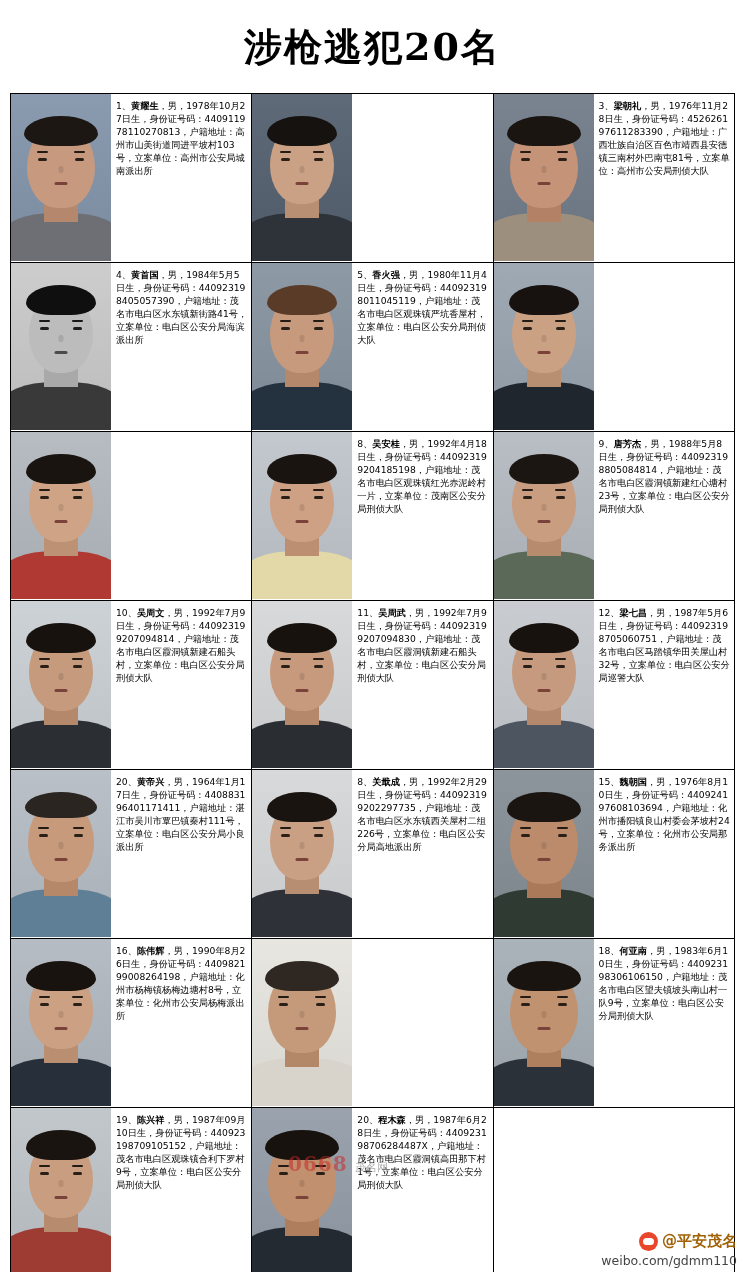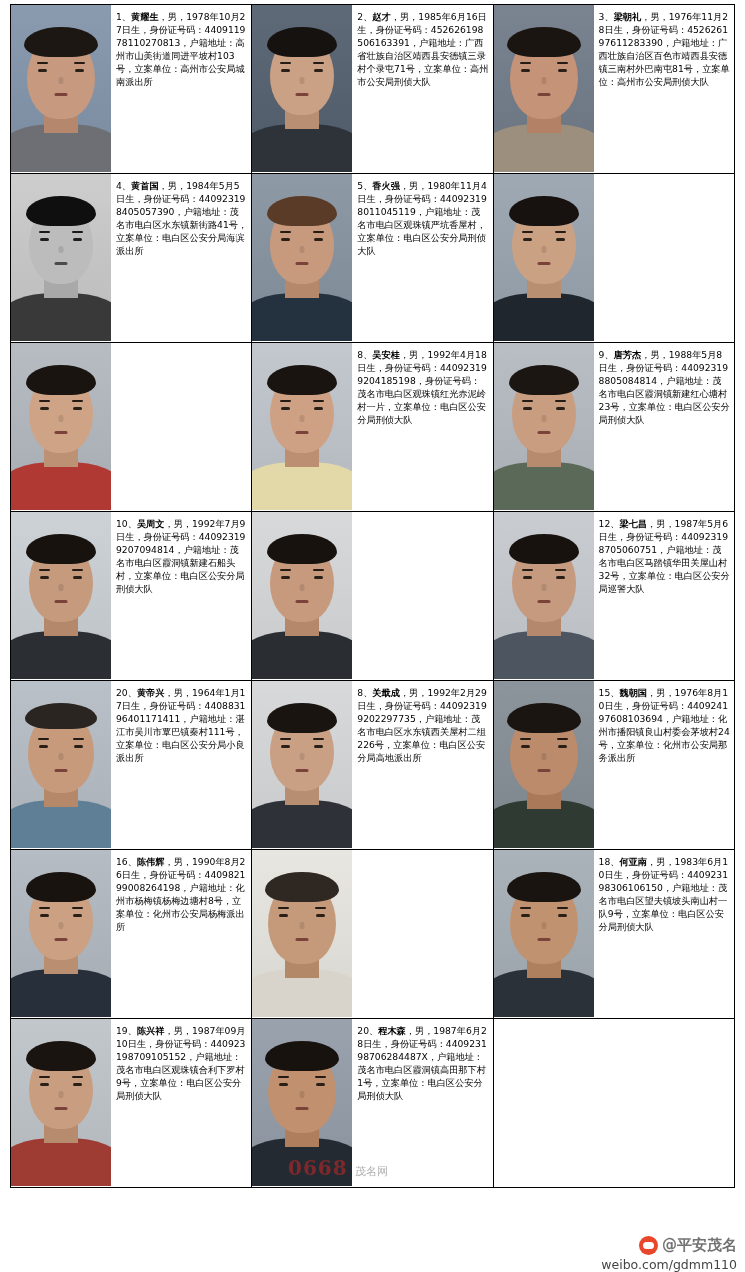--- a/index.html
+++ b/index.html
@@ -82,21 +82,21 @@
     font-size: 13px;
     color: #333;
   }
   .footer .wb {
     display: flex;
     align-items: center;
     justify-content: flex-end;
     gap: 4px;
     font-size: 15px;
     font-weight: bold;
-    color: #737373;
+    color: #a16207;
   }
   .wb-icon {
     display: inline-block;
     width: 19px;
     height: 19px;
     border-radius: 50%;
     background: #e8472b;
     position: relative;
   }
   .wb-icon::after {
@@ -187,20 +187,21 @@
     background: rgba(0,0,0,0.10);
     border-radius: 40%;
   }
   .gray { filter: grayscale(1) contrast(1.05); }
 </style>
 </head>
 <body>
 
 <div class="page">
 
+  <div class="title">涉枪逃犯20名</div>
 
   <div class="grid">
       <div class="cell">
         <div class="photo">
           <div class="p-bg" style="background:linear-gradient(180deg,#8a9bb0 0%, #7a8ba0 100%)"></div>
           <div class="p-body" style="width:118px;height:48px;background:#6d6f74"></div>
           <div class="p-neck" style="width:34px;height:30px;top:98px;background:#b5886e"></div>
           <div class="p-head" style="width:68px;height:84px;top:30px;background:#c79a80"></div>
           <div class="p-hair" style="width:74px;height:30px;top:22px;background:#1d1713"></div>
           <div class="p-brow" style="left:26px;top:57px;"></div>
@@ -219,21 +220,20 @@
           <div class="p-neck" style="width:34px;height:30px;top:94px;background:#b88f72"></div>
           <div class="p-head" style="width:64px;height:80px;top:30px;background:#caa184"></div>
           <div class="p-hair" style="width:70px;height:30px;top:22px;background:#16120f"></div>
           <div class="p-brow" style="left:28px;top:57px;"></div>
           <div class="p-brow" style="left:61px;top:57px;"></div>
           <div class="p-eye" style="left:29px;top:64px;"></div>
           <div class="p-eye" style="left:62px;top:64px;"></div>
           <div class="p-nose" style="top:72px;"></div>
           <div class="p-mouth" style="top:88px;"></div>
         </div>
-        <div class="info"><span>2、</span><span class="nm">赵才</span><span>，男，1985年6月16日生，身份证号码：452626198506163391，户籍地址：广西省壮族自治区靖西县安德镇三录村个录屯71号，立案单位：高州市公安局刑侦大队</span></div>
       </div>
       <div class="cell">
         <div class="photo">
           <div class="p-bg" style="background:linear-gradient(180deg,#7a8390 0%, #6a7380 100%)"></div>
           <div class="p-body" style="width:118px;height:48px;background:#9c8f7d"></div>
           <div class="p-neck" style="width:34px;height:30px;top:98px;background:#b38266"></div>
           <div class="p-head" style="width:68px;height:84px;top:30px;background:#c59478"></div>
           <div class="p-hair" style="width:74px;height:30px;top:22px;background:#1b1512"></div>
           <div class="p-brow" style="left:26px;top:57px;"></div>
           <div class="p-brow" style="left:63px;top:57px;"></div>
@@ -313,21 +313,21 @@
           <div class="p-neck" style="width:34px;height:30px;top:94px;background:#bc8f72"></div>
           <div class="p-head" style="width:64px;height:80px;top:30px;background:#ceA184"></div>
           <div class="p-hair" style="width:70px;height:30px;top:22px;background:#1a1410"></div>
           <div class="p-brow" style="left:28px;top:57px;"></div>
           <div class="p-brow" style="left:61px;top:57px;"></div>
           <div class="p-eye" style="left:29px;top:64px;"></div>
           <div class="p-eye" style="left:62px;top:64px;"></div>
           <div class="p-nose" style="top:72px;"></div>
           <div class="p-mouth" style="top:88px;"></div>
         </div>
-        <div class="info"><span>8、</span><span class="nm">吴安桂</span><span>，男，1992年4月18日生，身份证号码：440923199204185198，身份证号码：茂名市电白区观珠镇红光赤泥岭村一片，立案单位：电白区公安分局刑侦大队</span></div>
+        <div class="info"><span>8、</span><span class="nm">吴安桂</span><span>，男，1992年4月18日生，身份证号码：440923199204185198，户籍地址：茂名市电白区观珠镇红光赤泥岭村一片，立案单位：茂南区公安分局刑侦大队</span></div>
       </div>
       <div class="cell">
         <div class="photo">
           <div class="p-bg" style="background:linear-gradient(180deg,#b9bec4 0%, #a9aeb4 100%)"></div>
           <div class="p-body" style="width:118px;height:48px;background:#5b6a58"></div>
           <div class="p-neck" style="width:34px;height:30px;top:94px;background:#b78b6e"></div>
           <div class="p-head" style="width:64px;height:80px;top:30px;background:#c99d80"></div>
           <div class="p-hair" style="width:70px;height:30px;top:22px;background:#1c1612"></div>
           <div class="p-brow" style="left:28px;top:57px;"></div>
           <div class="p-brow" style="left:61px;top:57px;"></div>
@@ -361,20 +361,21 @@
           <div class="p-neck" style="width:34px;height:30px;top:94px;background:#b5886c"></div>
           <div class="p-head" style="width:64px;height:80px;top:30px;background:#c79a7e"></div>
           <div class="p-hair" style="width:70px;height:30px;top:22px;background:#18120e"></div>
           <div class="p-brow" style="left:28px;top:57px;"></div>
           <div class="p-brow" style="left:61px;top:57px;"></div>
           <div class="p-eye" style="left:29px;top:64px;"></div>
           <div class="p-eye" style="left:62px;top:64px;"></div>
           <div class="p-nose" style="top:72px;"></div>
           <div class="p-mouth" style="top:88px;"></div>
         </div>
+        <div class="info"><span>11、</span><span class="nm">吴周武</span><span>，男，1992年7月9日生，身份证号码：440923199207094830，户籍地址：茂名市电白区霞洞镇新建石船头村，立案单位：电白区公安分局刑侦大队</span></div>
       </div>
       <div class="cell">
         <div class="photo">
           <div class="p-bg" style="background:linear-gradient(180deg,#c9ccd0 0%, #b9bcc0 100%)"></div>
           <div class="p-body" style="width:118px;height:48px;background:#4d5560"></div>
           <div class="p-neck" style="width:34px;height:30px;top:94px;background:#b3886c"></div>
           <div class="p-head" style="width:64px;height:80px;top:30px;background:#c59a7e"></div>
           <div class="p-hair" style="width:70px;height:30px;top:22px;background:#17120e"></div>
           <div class="p-brow" style="left:28px;top:57px;"></div>
           <div class="p-brow" style="left:61px;top:57px;"></div>

